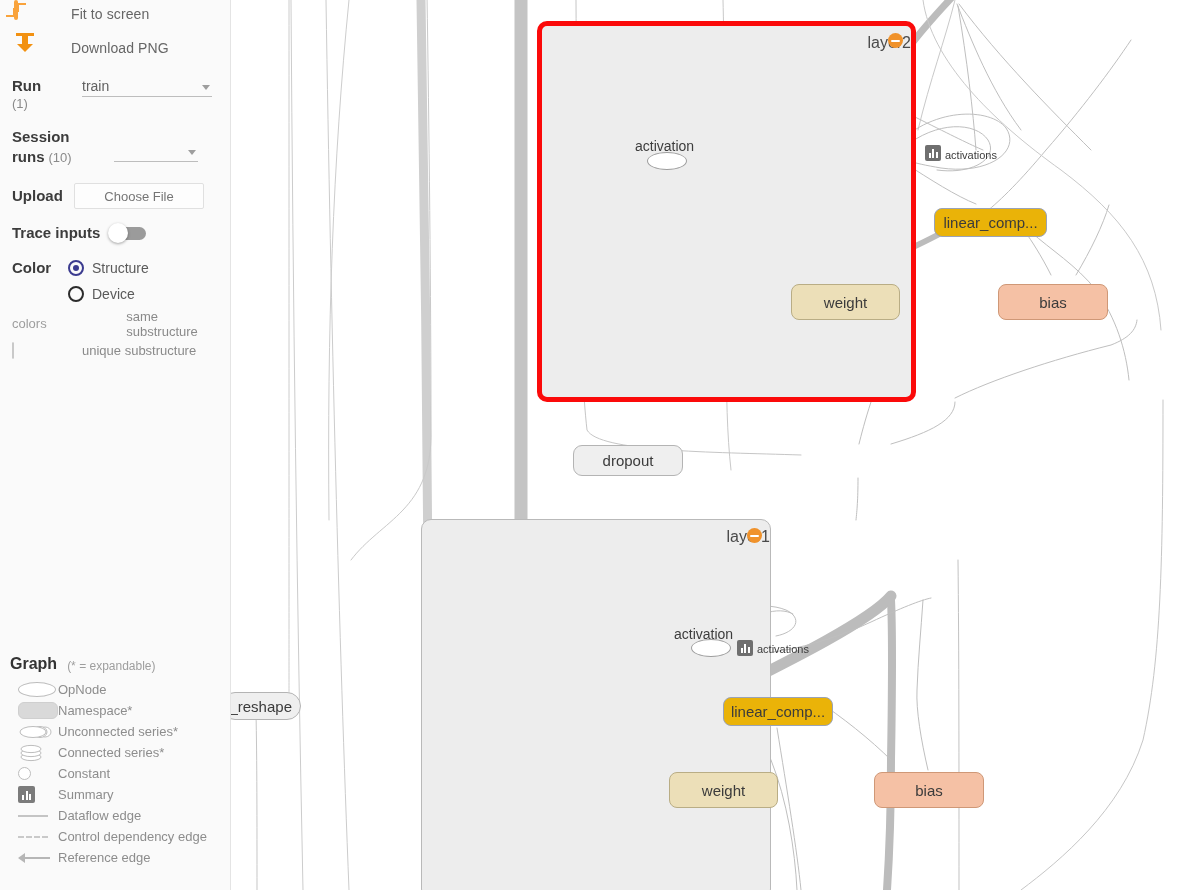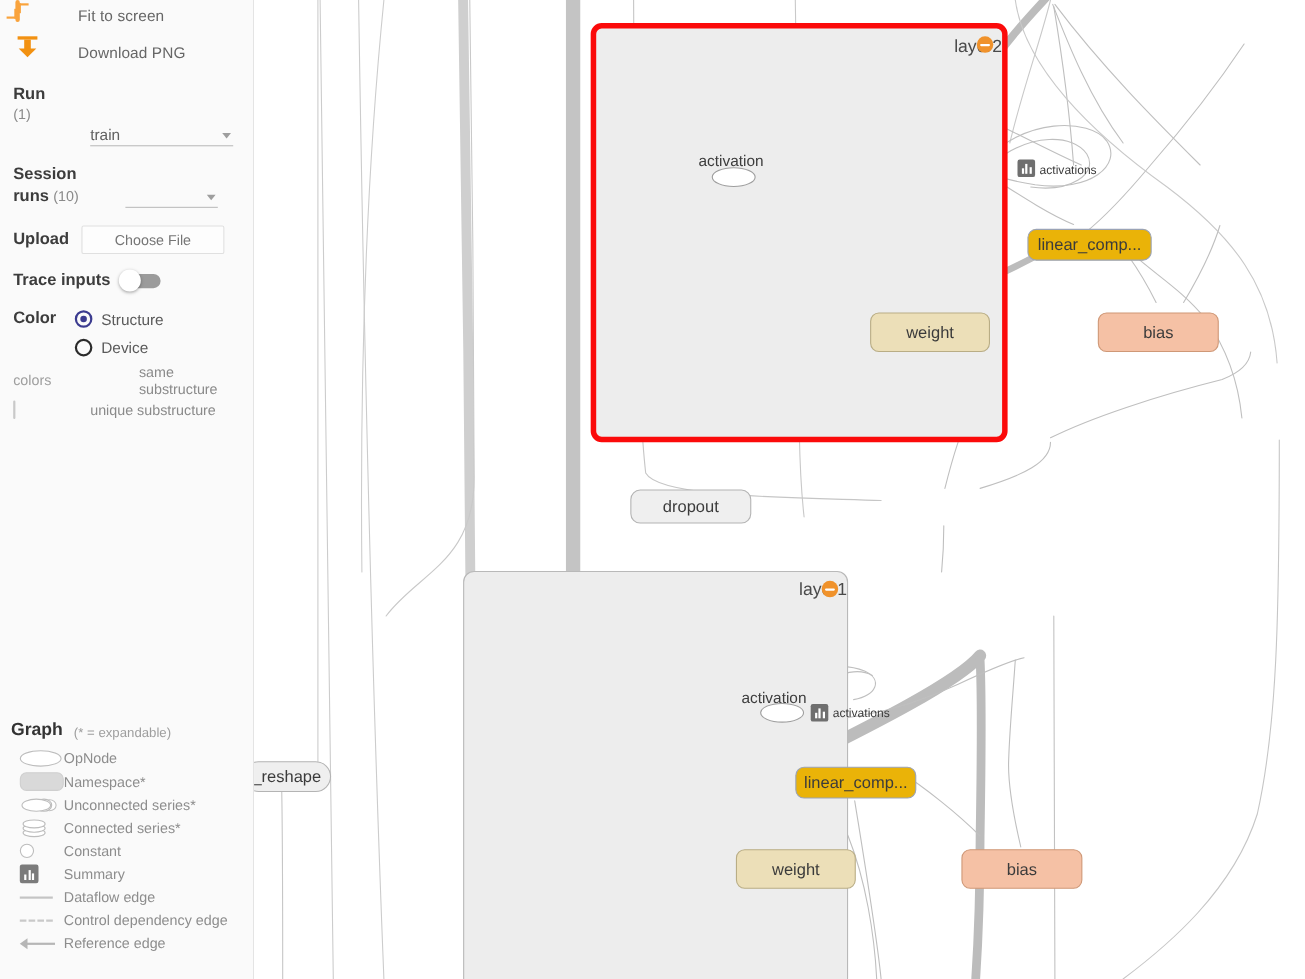--- a/index.html
+++ b/index.html
@@ -169,29 +169,29 @@
         <span class="ico-dl"><span class="stem"></span><span class="head"></span><span class="base"></span></span>
       </span>
       <span class="tool-label">Download PNG</span>
     </div>
 
     <div class="field-row" style="margin-top:14px;">
       <div style="width:60px;">
         <div class="field-label">Run</div>
         <div class="field-count">(1)</div>
       </div>
-      <div class="dd" style="max-width:130px;margin-top:36px;">
+      <div class="dd" style="max-width:130px;">
         <div class="dd-line">
           <span class="dd-val">train</span>
           <span class="caret"></span>
         </div>
       </div>
     </div>
 
-    <div class="field-row" style="margin-top:16px;align-items:flex-end;">
+    <div class="field-row" style="margin-top:16px;">
       <div style="width:72px;">
         <div class="field-label">Session</div>
         <div class="field-label" style="display:inline;">runs</div>
         <span class="field-count">(10)</span>
       </div>
       <div class="dd" style="max-width:84px;margin-left:30px;margin-top:14px;">
         <div class="dd-line">
           <span class="dd-val"></span>
           <span class="caret"></span>
         </div>

